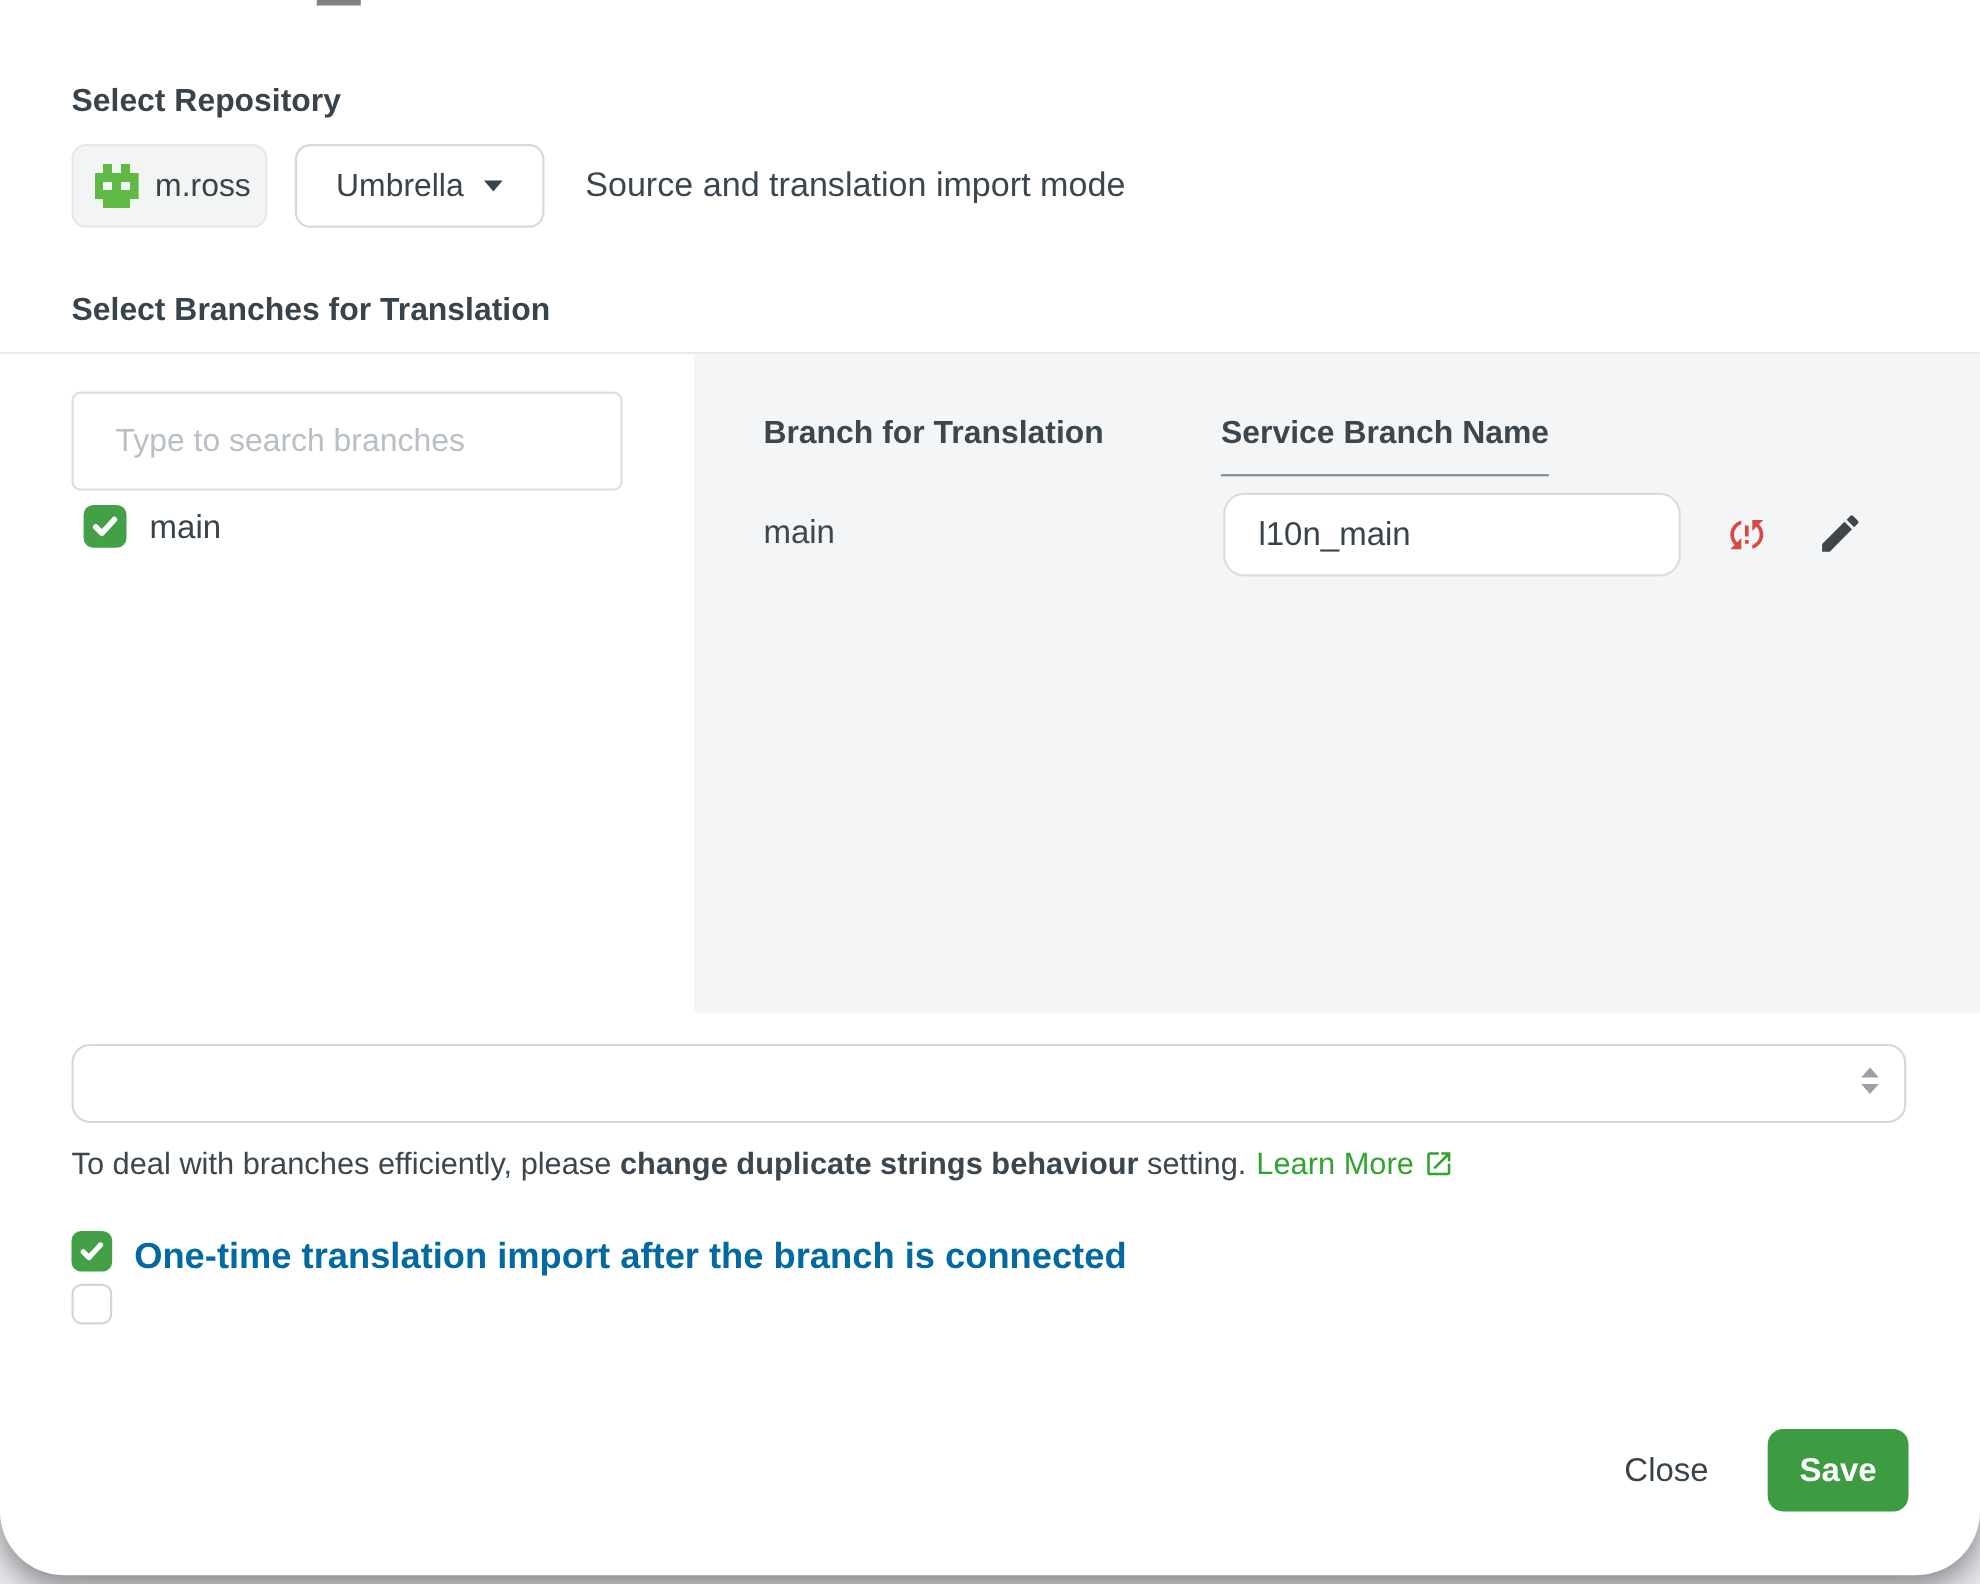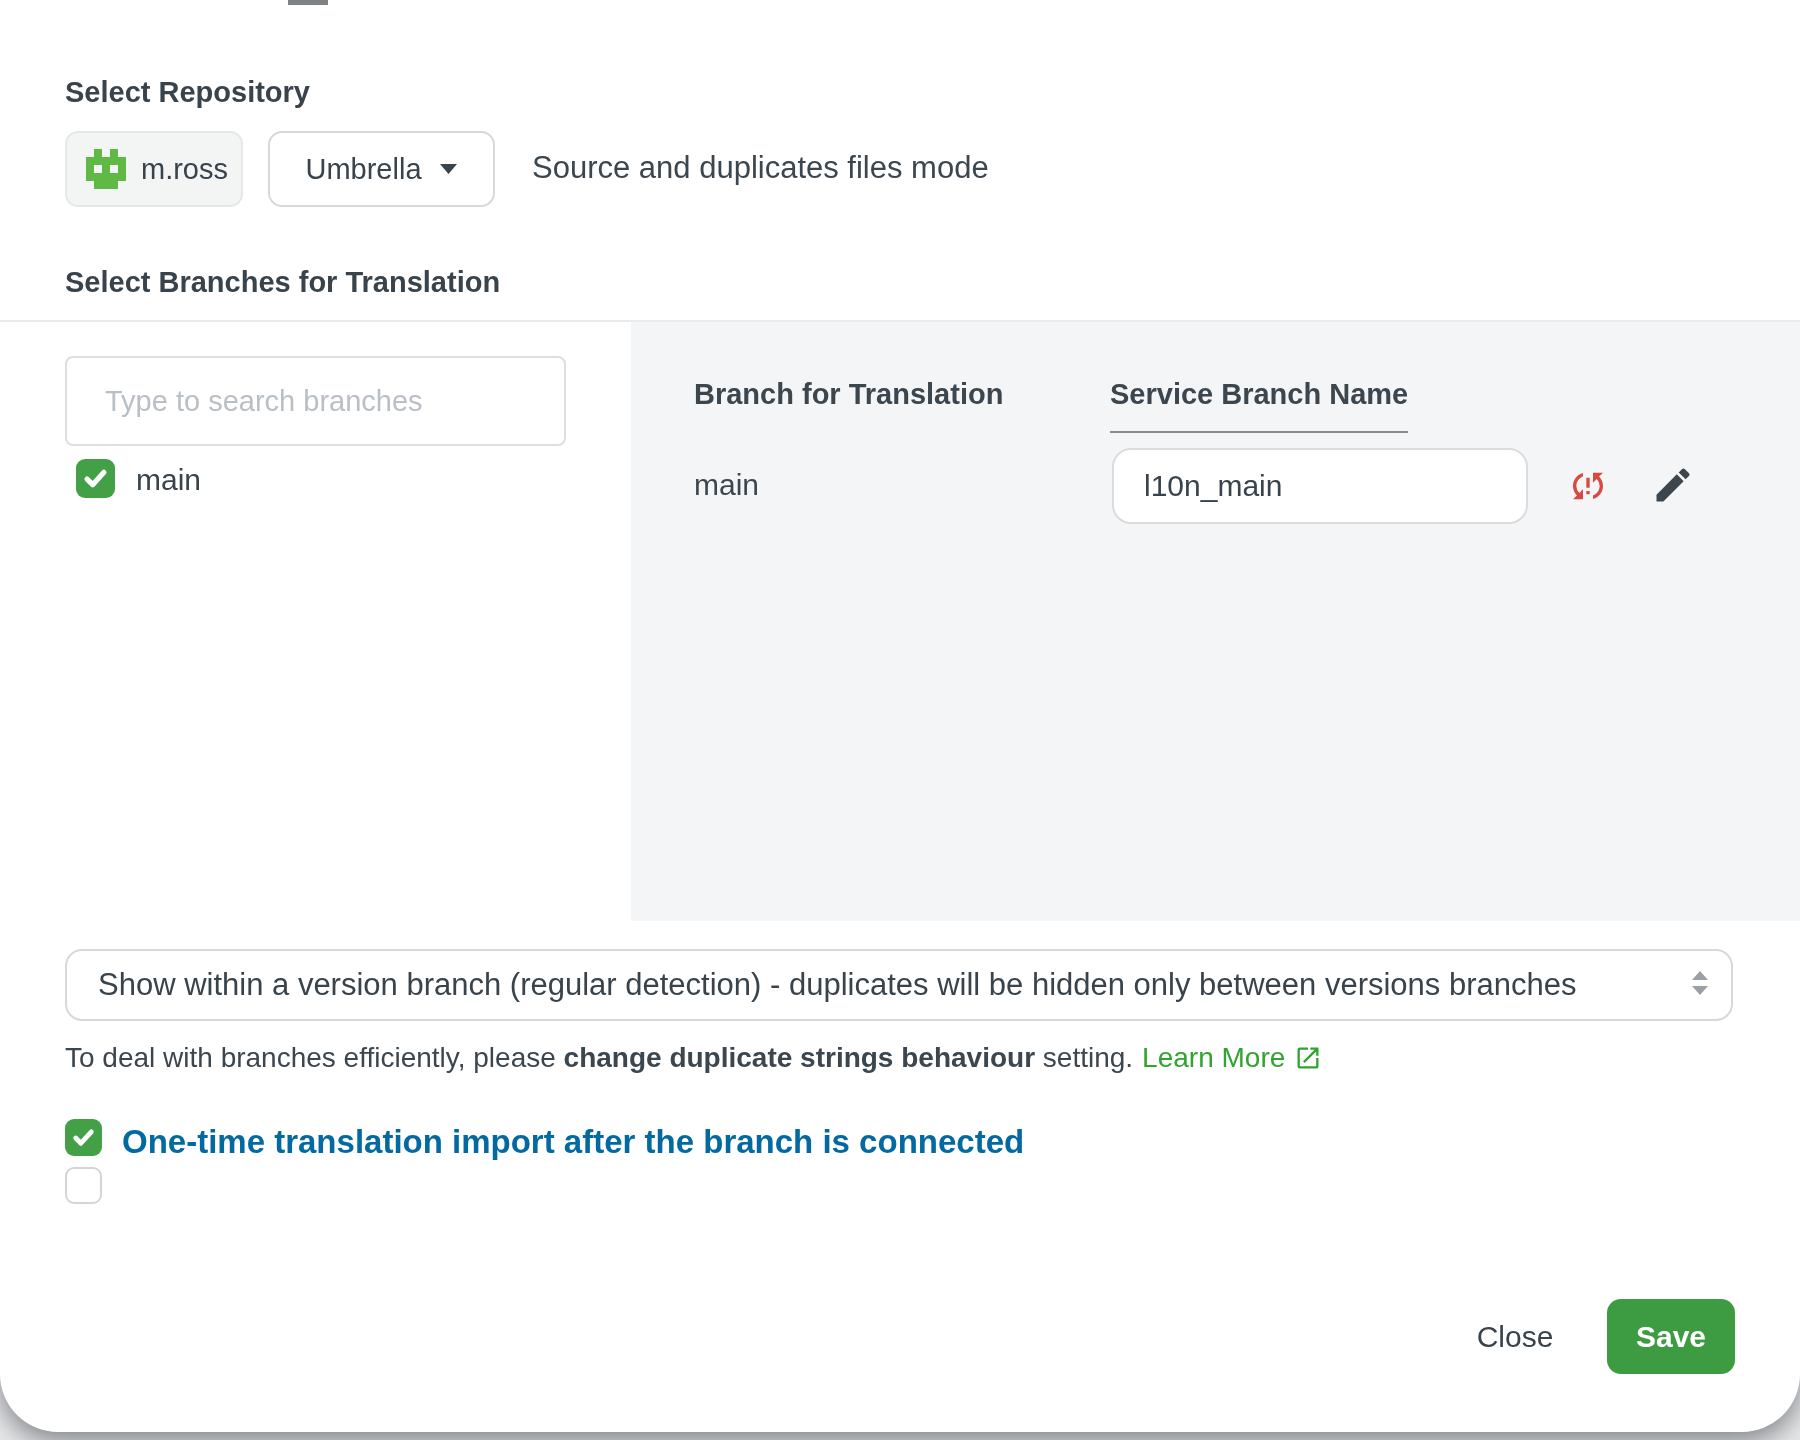--- a/index.html
+++ b/index.html
@@ -146,21 +146,21 @@
     <span class="name">m.ross</span>
   </div>
 
   <div class="abs branch-dd">
     <span class="val">Umbrella</span>
     <svg width="19" height="12" viewBox="0 0 19 12">
       <polygon points="1,1 18,1 9.5,11" fill="#39434c"></polygon>
     </svg>
   </div>
 
-  <div class="abs mode-text">Source and duplicates files mode</div>
+  <div class="abs mode-text">Source and translation import mode</div>
 
   <div class="abs section-label" style="left:65px; top:266px;">Select Branches for Translation</div>
 
   <div class="abs divider"></div>
   <div class="abs right-panel"></div>
 
   <input class="abs search-input" type="text" placeholder="Type to search branches" style="">
 
   <div class="abs cb branch-cb on">
     <svg width="27" height="27" viewBox="0 0 24 24">
@@ -182,21 +182,20 @@
     </svg>
   </button>
 
   <button class="abs icon-btn" style="left:1650px; top:462px; width:46px; height:46px;">
     <svg width="44" height="44" viewBox="0 0 24 24">
       <path fill="#3d464d" d="M3 17.25V21h3.75L17.81 9.94l-3.75-3.75L3 17.25zM20.71 7.04a.996.996 0 0 0 0-1.41l-2.34-2.34a.996.996 0 0 0-1.41 0l-1.83 1.83 3.75 3.75 1.83-1.83z"></path>
     </svg>
   </button>
 
   <div class="abs dup-select">
-    <span class="text">Show within a version branch (regular detection) - duplicates will be hidden only between versions branches</span>
     <span class="arrows">
       <svg width="22" height="30" viewBox="0 0 22 30">
         <polygon points="11,3 19,12 3,12" fill="#9aa0a5"></polygon>
         <polygon points="3,18 19,18 11,27" fill="#9aa0a5"></polygon>
       </svg>
     </span>
   </div>
 
   <div class="abs note">
     <span style="white-space:pre-wrap;">To deal with branches efficiently, please </span>

